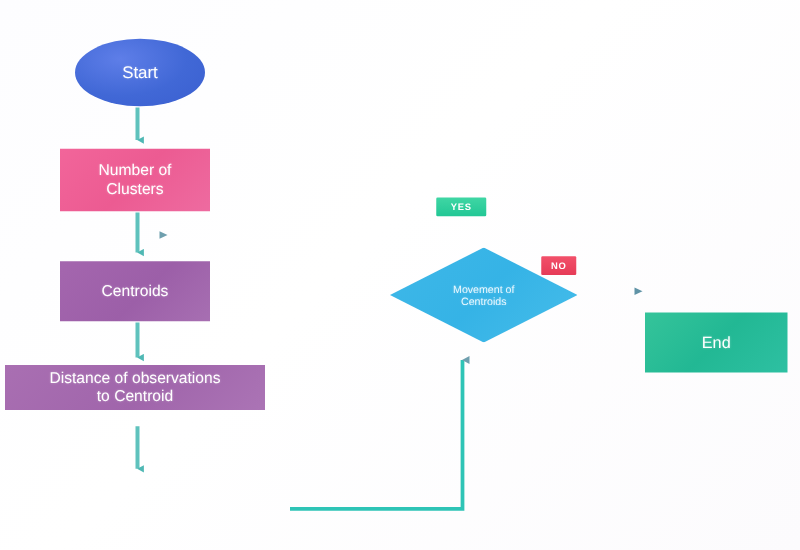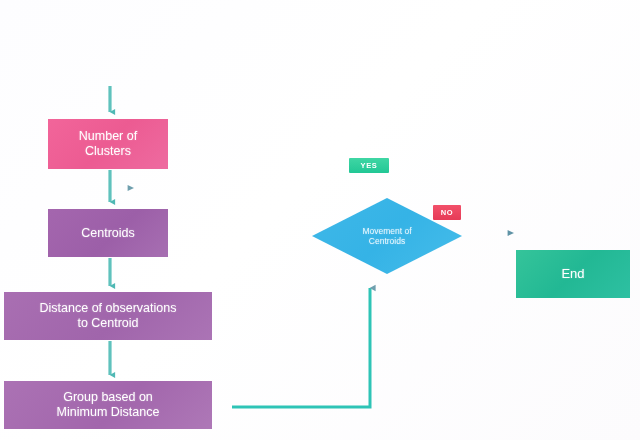--- a/index.html
+++ b/index.html
@@ -72,21 +72,21 @@
     height: 48px;
     background: linear-gradient(135deg, #a466ae 0%, #9c5fa8 55%, #a76fb2 100%);
     font-size: 12.5px;
   }
 
   
   #node-distance {
     left: 4px;
     top: 292px;
     width: 208px;
-    height: 48px;
+    height: 36px;
     background: linear-gradient(135deg, #a96fb2 0%, #a065ab 55%, #ab74b5 100%);
     font-size: 12.5px;
   }
 
   
   #node-group {
     left: 4px;
     top: 381px;
     width: 208px;
     height: 48px;
@@ -188,39 +188,38 @@
       <path d="M110,341 L110,375" stroke="#5fc2bd" stroke-width="3.2" marker-end="url(#arrow-down)"></path>
 
       <path d="M232,407 L370,407 L370,288" stroke="#2ec4b6" stroke-width="3.0" marker-end="url(#arrow-up)"></path>
 
       <path d="M390,188 L128,188" stroke="url(#loopGrad)" stroke-width="2.4" marker-end="url(#arrow-left)"></path>
 
       <path d="M459,233 L508,233" stroke="url(#noGrad)" stroke-width="2.2" marker-end="url(#arrow-right)"></path>
     </g>
   </svg>
 
+  <div class="node" id="node-start">
+    <span class="label">Start</span>
+  </div>
 
   <div class="node" id="node-clusters">
     <span class="label">Number of
 Clusters</span>
   </div>
 
   <div class="node" id="node-centroids">
     <span class="label">Centroids</span>
   </div>
 
   <div class="node" id="node-distance">
     <span class="label">Distance of observations
 to Centroid</span>
   </div>
 
-  <div class="node" id="node-group">
-    <span class="label">Group based on
-Minimum Distance</span>
-  </div>
 
   <div class="node" id="node-decision">
     <span class="label">Movement of
 Centroids</span>
   </div>
 
   <div class="node" id="node-end">
     <span class="label">End</span>
   </div>
 

